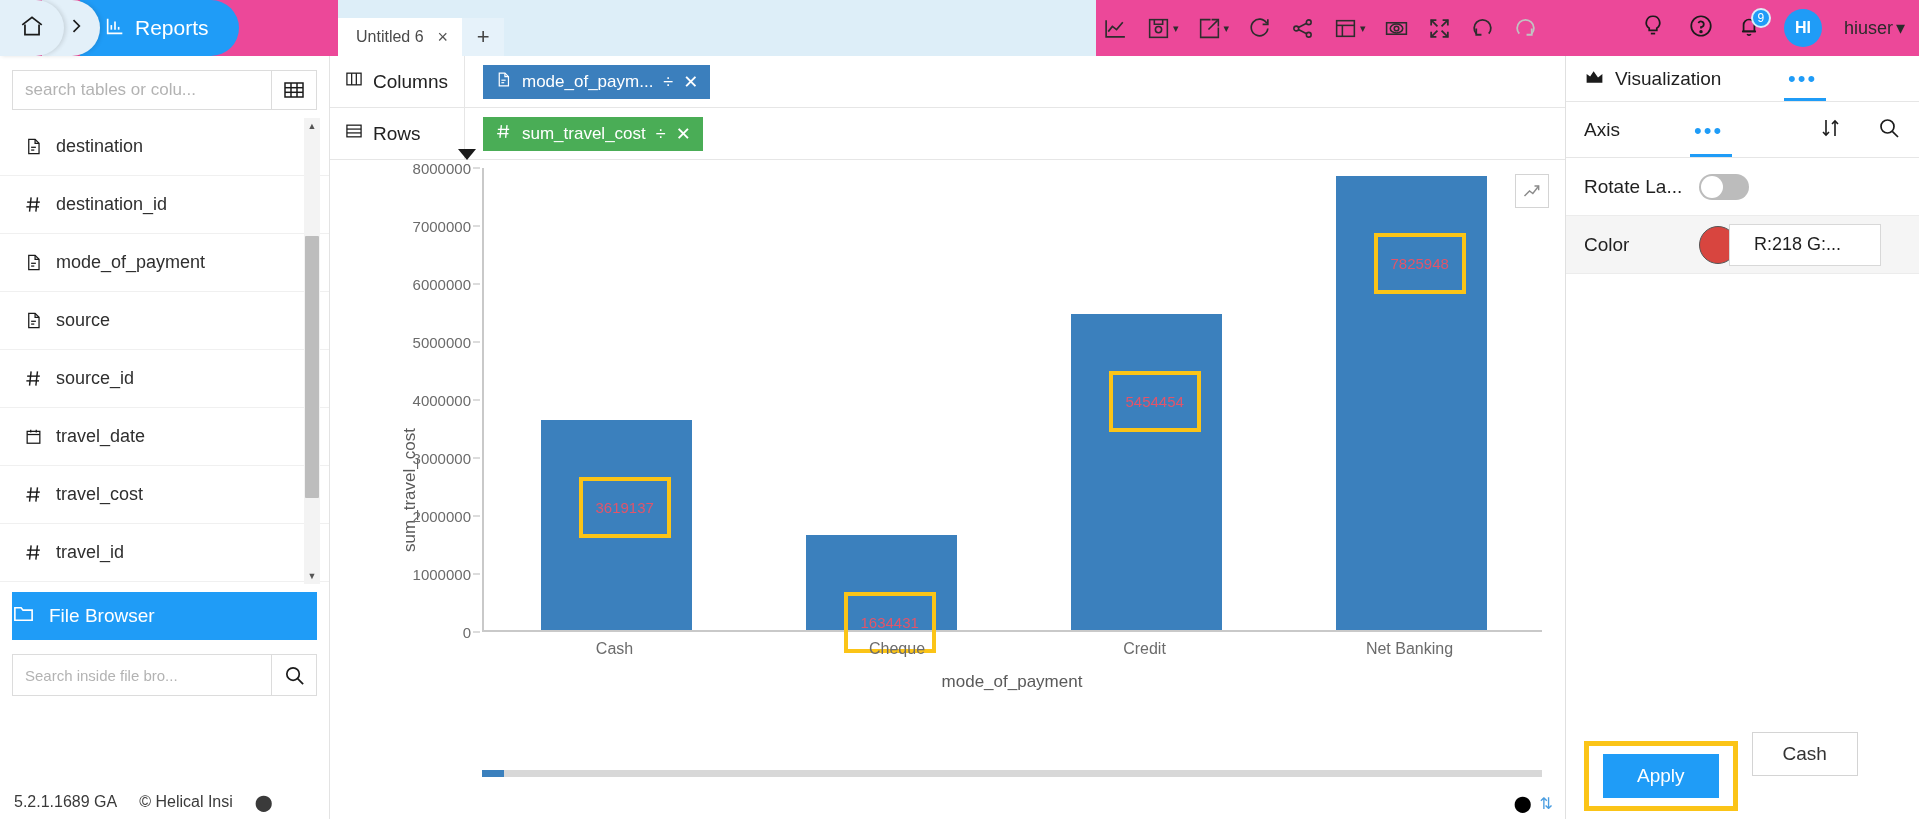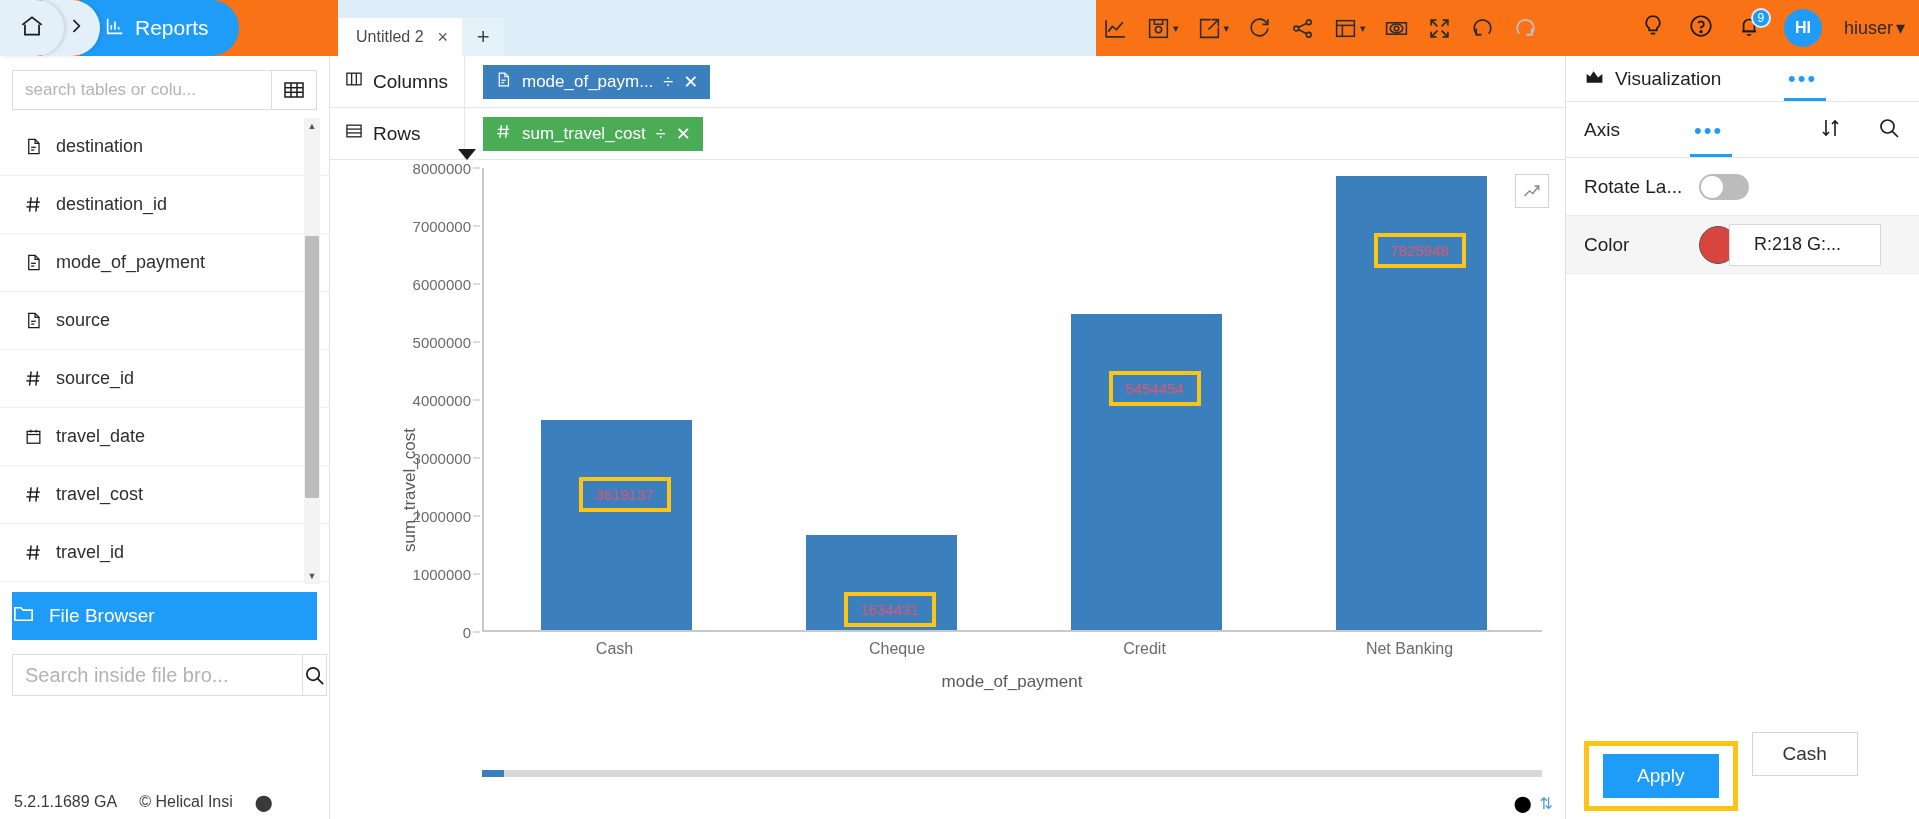--- a/index.html
+++ b/index.html
@@ -7,21 +7,21 @@
     width: 1919px; height: 819px;
     font-family: "Liberation Sans", sans-serif;
     background: #ffffff;
     overflow: hidden;
   }
   .app { position: relative; width: 1919px; height: 819px; }
 
   
   .topbar {
     position: absolute; left: 0; top: 0; width: 1919px; height: 56px;
-    background: #f97316;
+    background: #ec4899;
   }
   .crumbs { position: absolute; left: 0; top: 0; height: 56px; display: flex; align-items: center; }
   .crumb-home {
     width: 64px; height: 56px; background: #e3f0f9;
     border-radius: 0 34px 34px 0;
     display: flex; align-items: center; justify-content: center;
     box-shadow: 2px 0 4px rgba(0,0,0,.12);
     position: relative; z-index: 3;
   }
   .crumb-sep {
@@ -124,21 +124,21 @@
     background: #bdbdbd; border-radius: 1px; cursor: pointer;
   }
   .fbbtn {
     margin: 8px 12px 0 12px; height: 48px; background: #1f9cf7; color: #fff;
     display: flex; align-items: center; gap: 14px; 
     font-size: 19px; cursor: pointer;
   }
   .fsearch { display: flex; align-items: center; margin: 14px 12px 0 12px; height: 42px; }
   .fsearch input {
     flex: 1; height: 42px; border: 1px solid #dcdcdc; border-right: none;
-    padding: 4px 12px; font-size: 20px; outline: none; color: #333;
+    padding: 4px 12px; font-size: 15px; outline: none; color: #333;
     font-family: "Liberation Sans", sans-serif;
   }
   .fsearch input::placeholder { color: #b3b3b3; }
   .fsbtn { width: 46px; height: 42px; border: 1px solid #dcdcdc; display: flex; align-items: center; justify-content: center; cursor: pointer; }
   .footer {
     position: absolute; left: 0; bottom: 0; width: 330px; height: 34px;
     display: flex; align-items: center; gap: 22px; padding-left: 14px;
     font-size: 16px; color: #3a3a3a;
   }
 
@@ -189,21 +189,21 @@
     transform: translateY(-50%);
   }
   .plot {
     position: absolute; left: 152px; top: 8px; width: 1060px; height: 464px;
     border-left: 2px solid #c9c9c9; border-bottom: 2px solid #c9c9c9;
   }
   .bar { position: absolute; bottom: 0; background: #3b80bd; }
   .dlabel {
     position: absolute; font-size: 15px; color: #e2546a;
     border: 4px solid #fbc417; background: transparent;
-    padding: 5px 13px; white-space: nowrap;
+    padding: 18px 13px; white-space: nowrap;
   }
   .xlabels { position: absolute; left: 152px; top: 480px; width: 1060px; height: 30px; }
   .xtick {
     position: absolute; transform: translateX(-50%);
     font-size: 16px; color: #6b6b6b; white-space: nowrap;
   }
   .xlabel {
     position: absolute; left: 152px; top: 512px; width: 1060px;
     text-align: center; font-size: 17px; color: #5a5a5a;
   }
@@ -305,21 +305,21 @@
               <path d="M12 16 V7"></path>
               <path d="M16 16 V13"></path>
           </svg>
         </span>
         <span>Reports</span>
       </div>
     </div>
 
     <div class="tabstrip">
       <div class="tab">
-        <span>Untitled 2</span>
+        <span>Untitled 6</span>
         <span class="tab-close">×</span>
       </div>
       <div class="tab-add">+</div>
     </div>
 
     <div class="toolbar">
       <div class="tbtn">
         <svg width="25" height="25" viewBox="0 0 24 24" fill="none" stroke="#2d2d2d" stroke-width="1.6">
           <path d="M3 4 V20 H21"></path>
             <path d="M5 15 L9 10 L13 13 L19 6"></path>

